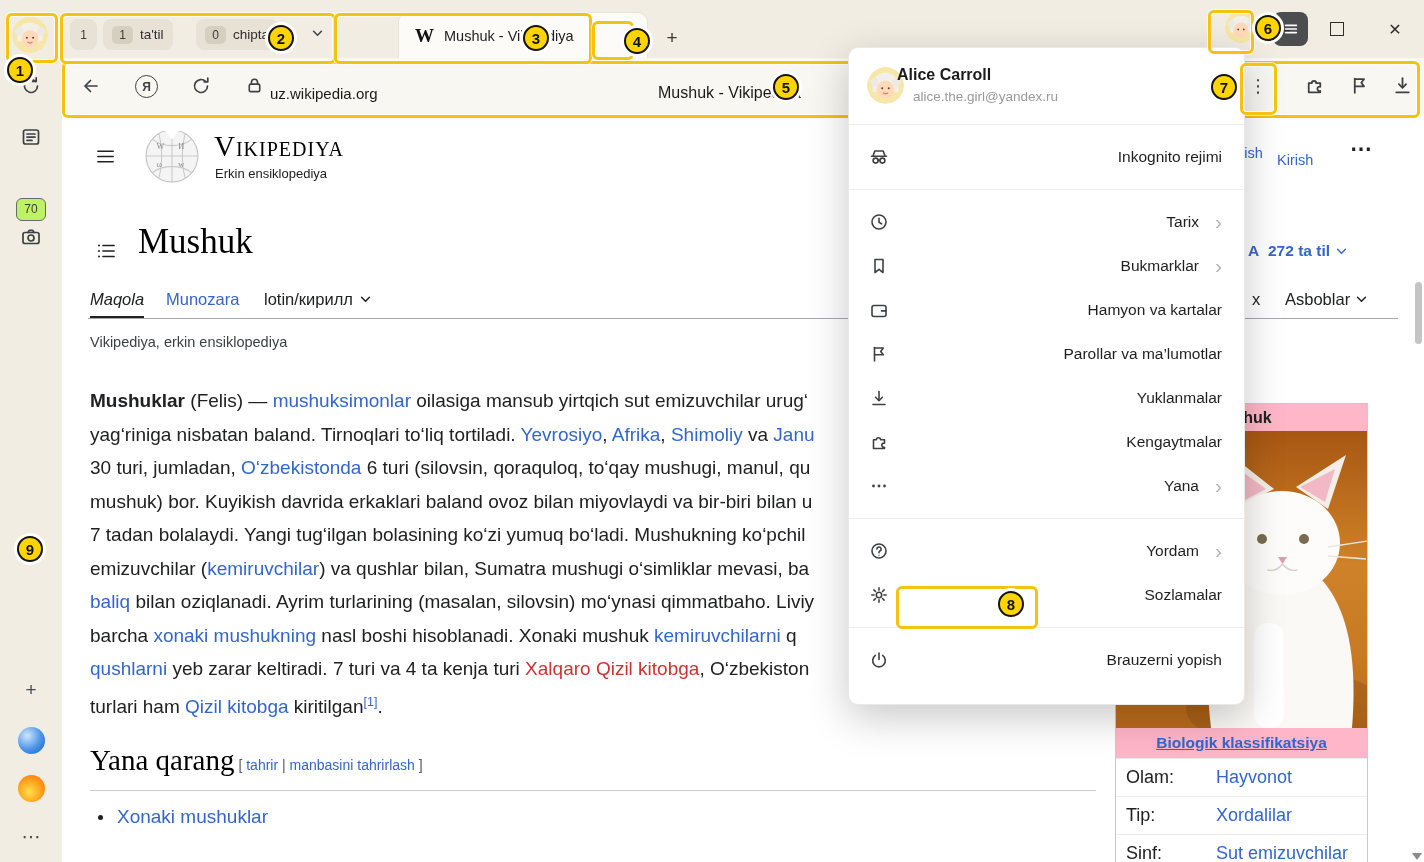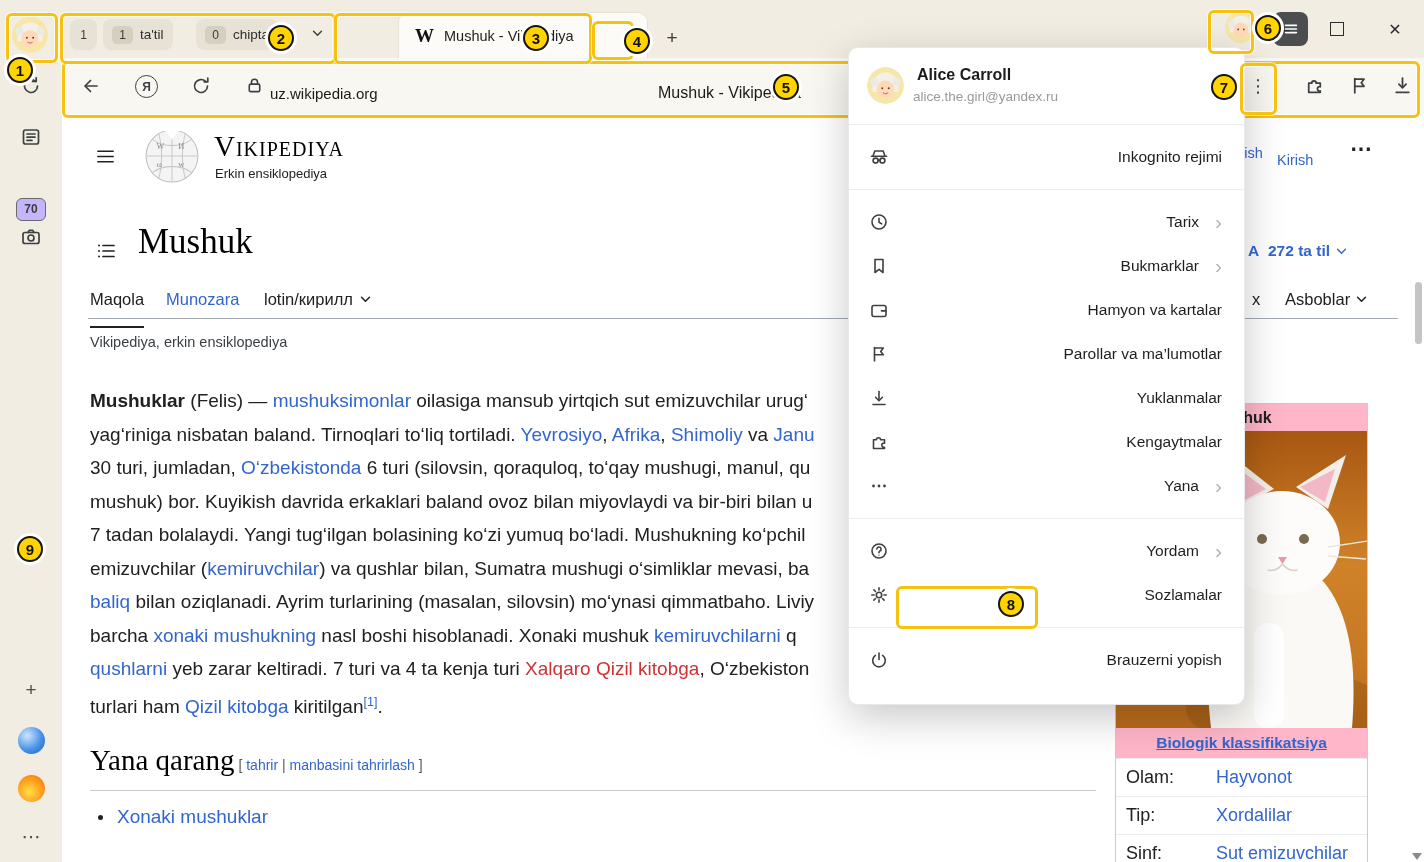--- a/index.html
+++ b/index.html
@@ -6,21 +6,21 @@
   .stage{position:relative;width:1424px;height:862px;background:#fff;overflow:hidden;
          font-family:"Liberation Sans",sans-serif;color:#202122;}
   svg{display:block}
   .icon-stroke{fill:none;stroke:#3e4043;stroke-width:1.7;stroke-linecap:round;stroke-linejoin:round}
 
   
   .sidebar{position:absolute;left:0;top:0;width:62px;height:862px;background:#f1ede3;border-right:1px solid #e2ddd0;}
   .sb-item{position:absolute;left:0;width:62px;display:flex;justify-content:center;align-items:center;color:#4d4d4d;}
   .sb-avatar{left:12px;top:17px;width:36px;height:36px;position:absolute;border-radius:50%;overflow:hidden;}
   .score-badge{border:1.6px solid #6a6a6a;border-radius:6px;width:28px;height:21px;line-height:21px;
-               text-align:center;font-size:12px;font-weight:bold;color:#3c3c3c;background:#c4b5fd;margin-top:44px;}
+               text-align:center;font-size:12px;font-weight:normal;color:#3c3c3c;background:#bef264;margin-top:44px;}
   .logo-blue{width:27px;height:27px;border-radius:50%;background:radial-gradient(circle at 34% 32%,#cfe6ff,#4a93e8 55%,#1461bd);}
   .logo-orange{width:27px;height:27px;border-radius:50%;background:radial-gradient(circle at 42% 62%,#ffe04a,#ff9415 62%,#f2600d);}
   .glyph{font-size:19px;color:#4d4d4d;}
 
   
   .tabstrip{position:absolute;left:62px;top:0;width:1362px;height:58px;background:#f1ede3;}
   .pill{position:absolute;top:19px;height:31px;background:#e7e2d5;border-radius:8px;display:flex;align-items:center;
         padding:0 9px;gap:7px;font-size:13.5px;color:#2d2d2d;}
   .pill .count{background:#d5cfc0;border-radius:5px;min-width:17px;height:18px;line-height:18px;text-align:center;
         font-size:12px;color:#3b3b3b;padding:0 2px;}
@@ -57,21 +57,21 @@
   .signin-create{position:absolute;left:1109px;top:31px;font-size:14.5px;}
   .signin-login{position:absolute;left:1215px;top:38px;font-size:14.5px;}
   .wp-more{position:absolute;left:1288px;top:22px;font-size:22px;font-weight:bold;color:#202122;letter-spacing:1px;}
   .toc-icon{position:absolute;left:33px;top:126px;}
   .wp-title{position:absolute;left:76px;top:108px;font-family:"Liberation Serif",serif;font-size:35px;color:#000;}
   .lang-partial{position:absolute;left:1186px;top:128px;font-size:15.5px;color:#3366cc;font-weight:bold;}
   .lang-btn{position:absolute;left:1206px;top:128px;font-size:15.5px;color:#3366cc;font-weight:bold;display:flex;gap:6px;align-items:center;}
   .tabs-row{position:absolute;left:0px;top:172px;width:1362px;height:33px;}
   .tabs-row .border{position:absolute;left:26px;top:32px;width:1310px;height:1px;background:#a2a9b1;}
   .wtab{position:absolute;top:4px;font-size:16.5px;white-space:nowrap;}
-  .wtab.active{color:#202122;border-bottom:2px solid #202122;padding-bottom:17px;}
+  .wtab.active{color:#202122;border-bottom:2px solid #202122;padding-bottom:7px;font-style:italic;}
   .tools-partial{position:absolute;left:1190px;top:4px;font-size:16.5px;color:#202122;}
   .tools-btn{position:absolute;left:1223px;top:4px;font-size:16.5px;color:#202122;display:flex;gap:6px;align-items:center;}
   .site-tagline{position:absolute;left:28px;top:220px;font-size:14.5px;color:#3a3f44;}
   .para{position:absolute;left:28px;top:270px;width:1016px;font-size:19px;line-height:33.5px;color:#202122;}
   .pline{white-space:nowrap;overflow:hidden;}
   .seg-b{font-weight:bold}
   .seg-l{color:#3366cc;cursor:pointer}
   .seg-r{color:#cc3333;cursor:pointer}
   .seg-sup{color:#3366cc;font-size:12.5px;vertical-align:super;cursor:pointer}
   .see-also{position:absolute;left:28px;top:630px;font-family:"Liberation Serif",serif;font-size:29px;color:#000;}
@@ -92,21 +92,21 @@
   
   .scroll-thumb{position:absolute;right:2px;top:168px;width:7px;height:62px;border-radius:4px;background:#c4c4c4;}
   .scroll-arrow{position:absolute;right:2px;bottom:2px;width:0;height:0;border-left:5px solid transparent;
         border-right:5px solid transparent;border-top:7px solid #8a8a8a;}
 
   
   .dropdown{position:absolute;left:848px;top:47px;width:397px;height:658px;background:#fff;border-radius:10px;
         border:1px solid #e9e9e9;box-shadow:0 12px 40px rgba(0,0,0,.22);z-index:30;overflow:hidden;box-sizing:border-box;}
   .dd-header{position:relative;height:76px;border-bottom:1px solid #ededed;}
   .dd-avatar{position:absolute;left:18px;top:19px;width:37px;height:37px;border-radius:50%;overflow:hidden;}
-  .dd-name{position:absolute;left:68px;top:18px;font-size:16px;font-weight:bold;color:#1b1b1b;}
+  .dd-name{position:absolute;left:48px;top:18px;font-size:16px;font-weight:bold;color:#1b1b1b;}
   .dd-email{position:absolute;left:64px;top:41px;font-size:13.5px;color:#999;}
   .menu-items{padding-top:10px;text-align:right;}
   .menu-item{height:44px;display:flex;align-items:center;padding:0 22px 0 20px;gap:16px;cursor:default;}
   .mi-icon{width:20px;flex:none;}
   .mi-icon svg{width:20px;height:20px;fill:none;stroke:#3e4043;stroke-width:1.6;stroke-linecap:round;stroke-linejoin:round;}
   .mi-label{flex:1;font-size:15.5px;color:#1f1f1f;}
   .mi-chevron{color:#b3b3b3;font-size:21px;line-height:20px;}
   .menu-divider{height:1px;background:#ededed;margin:10px 0;}
 
   

